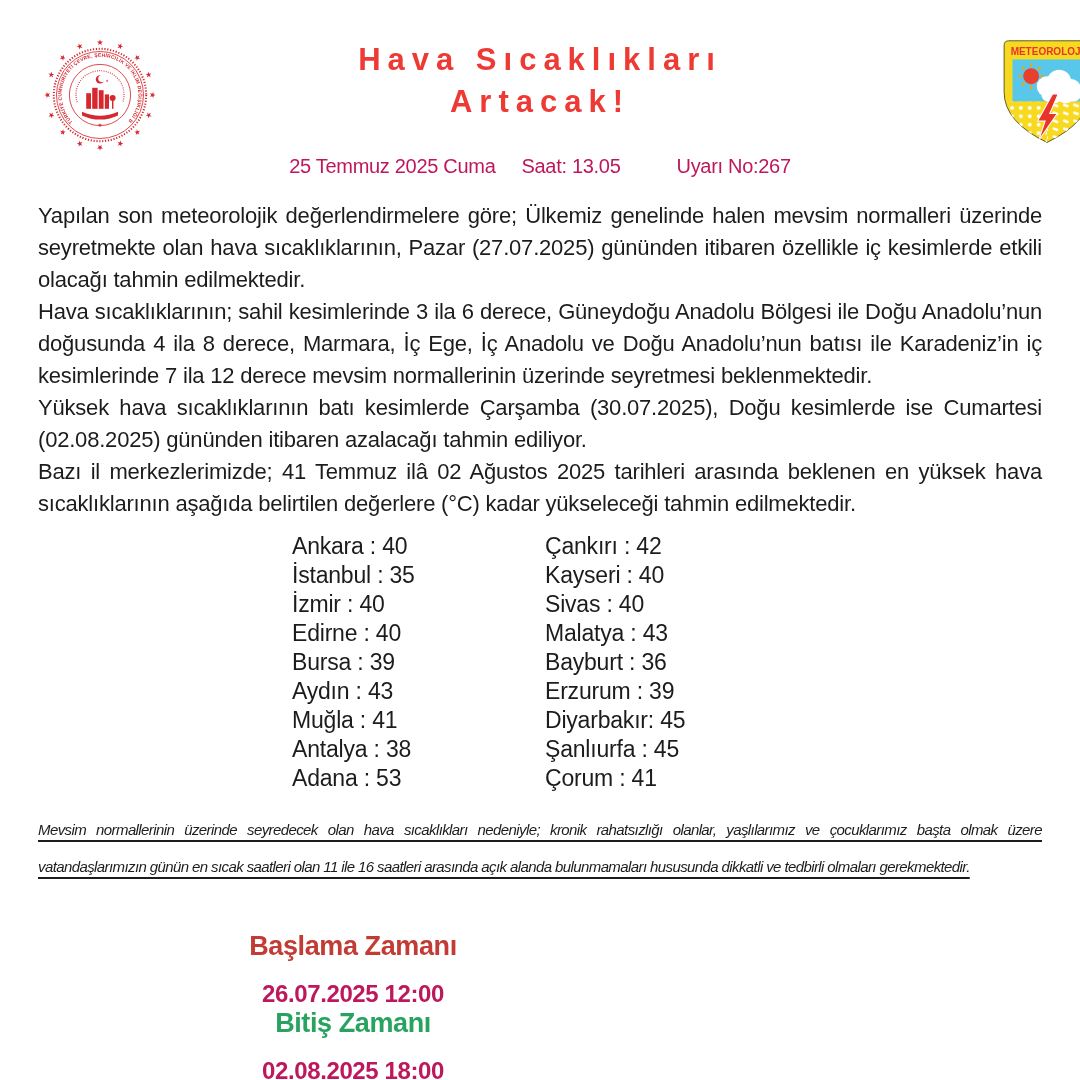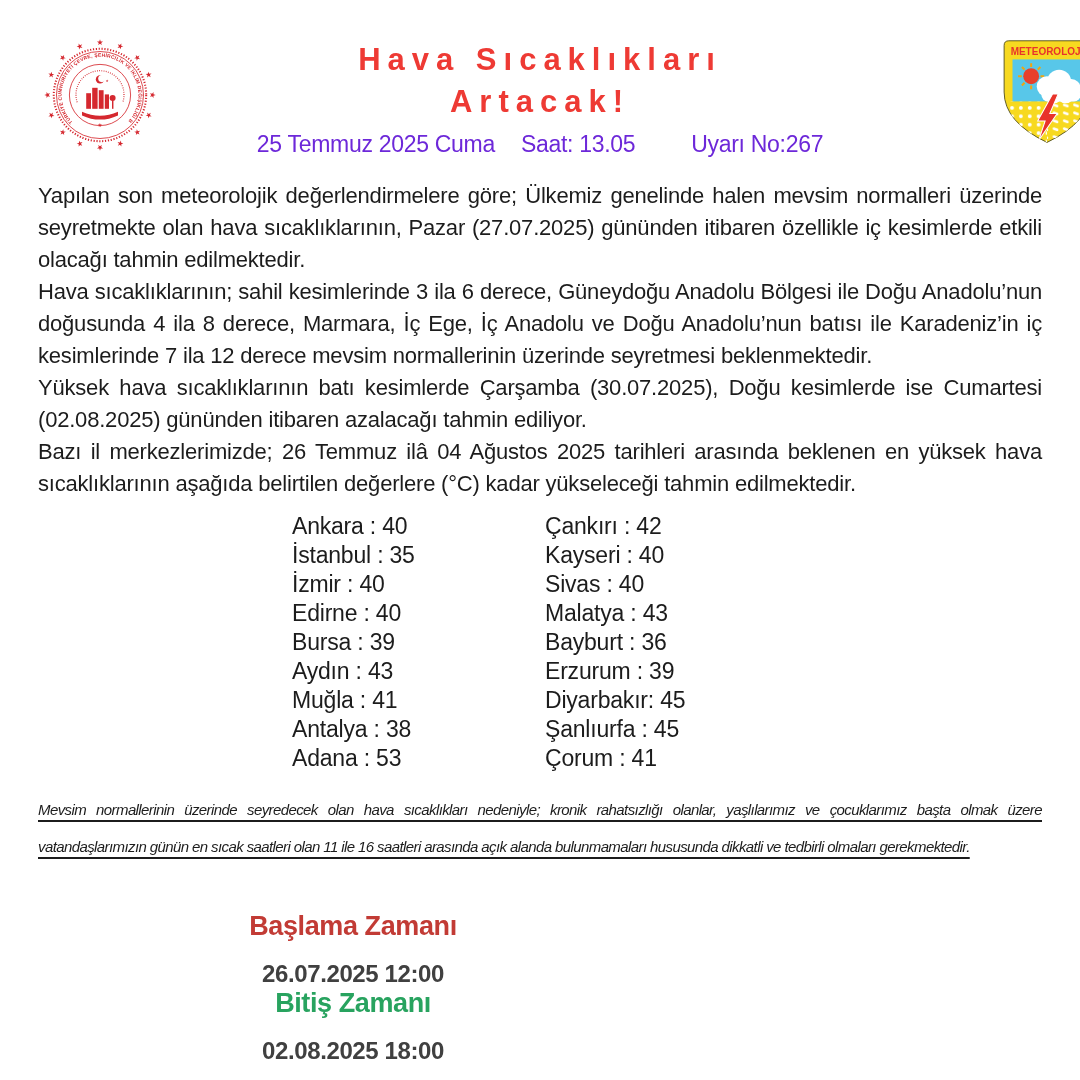--- a/index.html
+++ b/index.html
@@ -15,22 +15,22 @@
   }
   
   .seal-wrap { position:absolute; left:40px; top:34px; width:120px; height:122px; }
   .shield-wrap { position:absolute; left:1000px; top:38px; width:94px; height:110px; }
   .titles { padding-top:39px; text-align:center; }
   .title-line {
     font-size:31px; font-weight:bold; letter-spacing:7px;
     color:var(--title-red,#ee3a34); line-height:42px;
   }
   .meta {
-    margin-top:8px; display:flex; justify-content:center; align-items:baseline;
-    color:#6d28d9; font-size:23px; letter-spacing:-0.3px;
+    margin-top:32px; display:flex; justify-content:center; align-items:baseline;
+    color:#be185d; font-size:20px; letter-spacing:-0.3px;
   }
   .meta-date { }
   .meta-time { margin-left:26px; }
   .meta-no { margin-left:56px; }
   
   .body-text { margin:22px 38px 0 38px; }
   .body-text p {
     font-size:22px; line-height:32px; text-align:justify; letter-spacing:-0.2px;
   }
   
@@ -42,21 +42,21 @@
     margin:18px 38px 0 38px;
     font-size:15px; line-height:37px; letter-spacing:-0.6px; text-align:justify;
     text-decoration:underline; text-decoration-thickness:1.6px; text-underline-offset:5px;font-style:italic;
   }
   
   .footer { margin:46px 0 0 188px; width:660px; display:flex;flex-direction:column; }
   .footer-cell { width:330px; text-align:center; }
   .footer-label { font-size:27px; font-weight:bold; letter-spacing:-0.4px; }
   .footer-label.start { color:var(--start-red,#c23b35); }
   .footer-label.end   { color:var(--end-green,#28a35f); }
-  .footer-value { margin-top:18px; font-size:24px; font-weight:bold; letter-spacing:-0.4px; color:#404040; }
+  .footer-value { margin-top:18px; font-size:24px; font-weight:bold; letter-spacing:-0.4px; color:#be185d; }
   
   .seal-star { font-size:13px; fill:var(--seal-red,#d5282f); text-anchor:middle; }
   .seal-ring-text { font-size:8.2px; font-weight:bold; fill:var(--seal-red,#d5282f); letter-spacing:0.4px; }
   .seal-stroke { stroke:var(--seal-red,#d5282f); fill:none; }
   .seal-fill { fill:var(--seal-red,#d5282f); }
   
   .shield-title {
     font-size:12.5px; font-weight:bold; fill:var(--shield-red,#e8332a); text-anchor:middle;
     font-family:"Liberation Sans","DejaVu Sans",sans-serif;
   }
@@ -166,21 +166,21 @@
   <div class="meta">
     <span class="meta-date">25 Temmuz 2025 Cuma</span>
     <span class="meta-time">Saat: 13.05</span>
     <span class="meta-no">Uyarı No:267</span>
   </div>
 
   <div class="body-text">
     <p>Yapılan son meteorolojik değerlendirmelere göre; Ülkemiz genelinde halen mevsim normalleri üzerinde seyretmekte olan hava sıcaklıklarının, Pazar (27.07.2025) gününden itibaren özellikle iç kesimlerde etkili olacağı tahmin edilmektedir.</p>
     <p>Hava sıcaklıklarının; sahil kesimlerinde 3 ila 6 derece, Güneydoğu Anadolu Bölgesi ile Doğu Anadolu’nun doğusunda 4 ila 8 derece, Marmara, İç Ege, İç Anadolu ve Doğu Anadolu’nun batısı ile Karadeniz’in iç kesimlerinde 7 ila 12 derece mevsim normallerinin üzerinde seyretmesi beklenmektedir.</p>
     <p>Yüksek hava sıcaklıklarının batı kesimlerde Çarşamba (30.07.2025), Doğu kesimlerde ise Cumartesi (02.08.2025) gününden itibaren azalacağı tahmin ediliyor.</p>
-    <p>Bazı il merkezlerimizde; 26 Temmuz ilâ 04 Ağustos 2025 tarihleri arasında beklenen en yüksek hava sıcaklıklarının aşağıda belirtilen değerlere (°C) kadar yükseleceği tahmin edilmektedir.</p>
+    <p>Bazı il merkezlerimizde; 41 Temmuz ilâ 02 Ağustos 2025 tarihleri arasında beklenen en yüksek hava sıcaklıklarının aşağıda belirtilen değerlere (°C) kadar yükseleceği tahmin edilmektedir.</p>
   </div>
 
   <div class="citycols">
     <div class="citycol left">
       <div>Ankara : 40</div>
       <div>İstanbul : 35</div>
       <div>İzmir : 40</div>
       <div>Edirne : 40</div>
       <div>Bursa : 39</div>
       <div>Aydın : 43</div>

